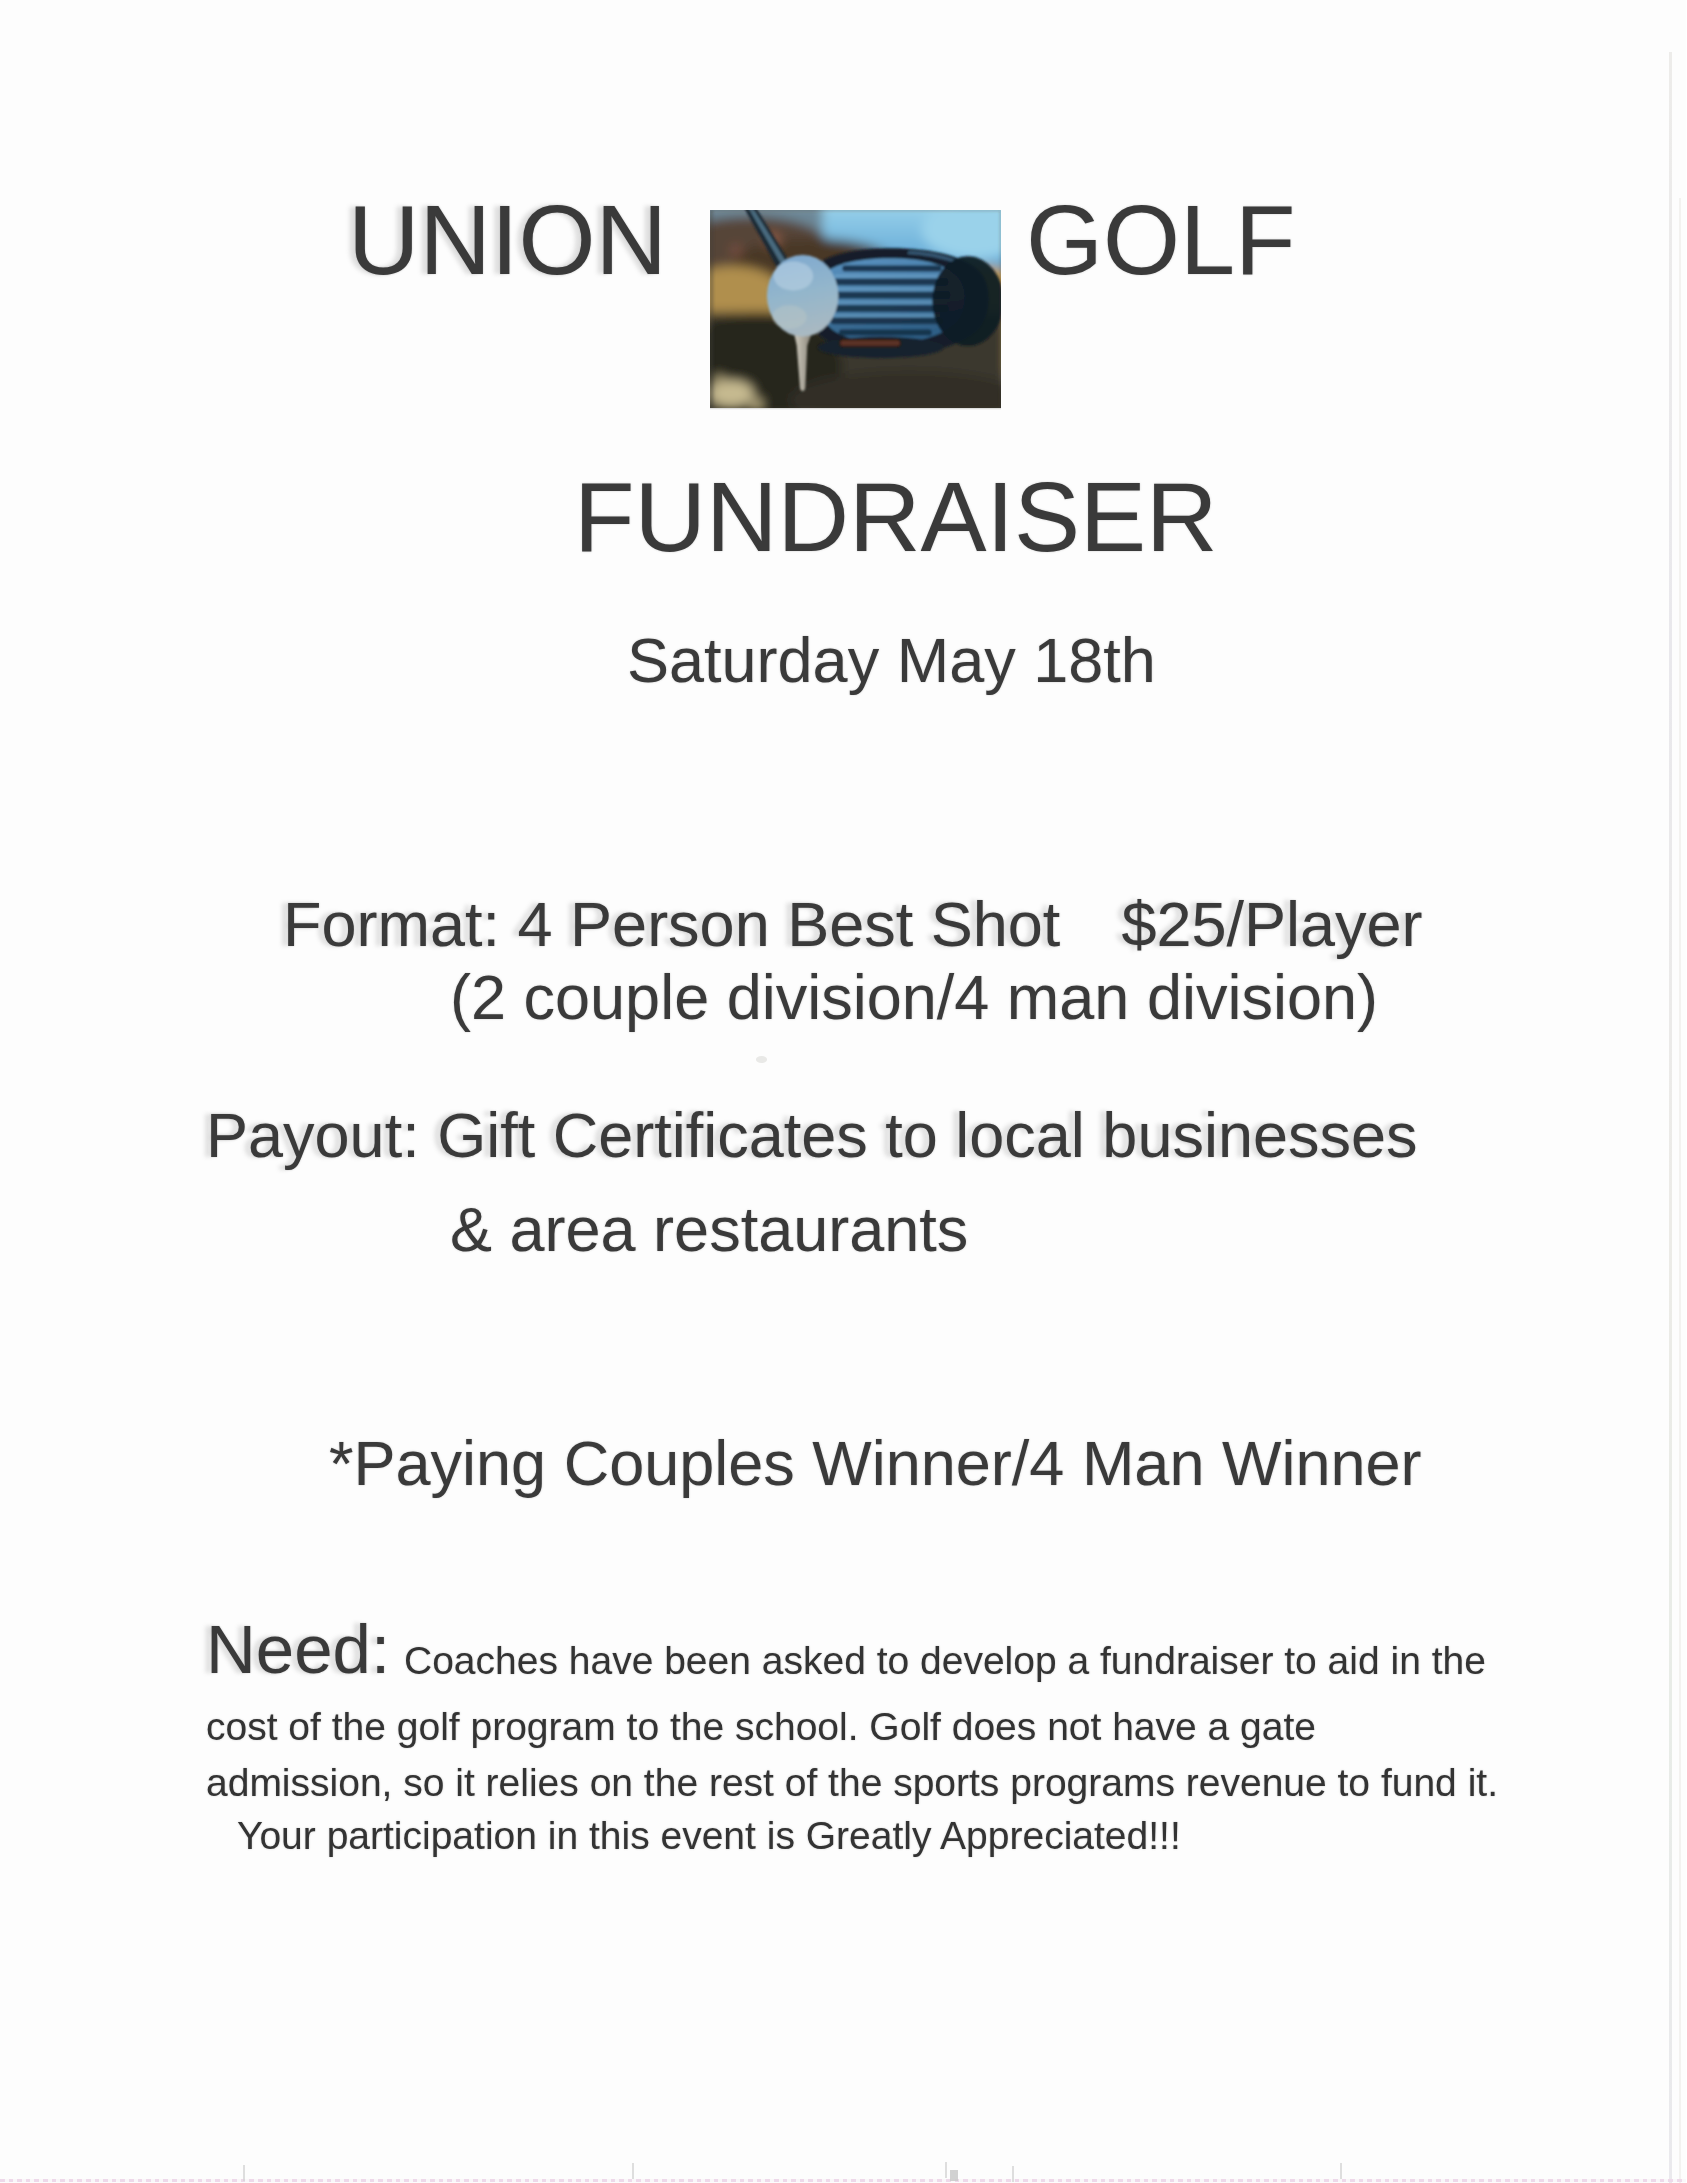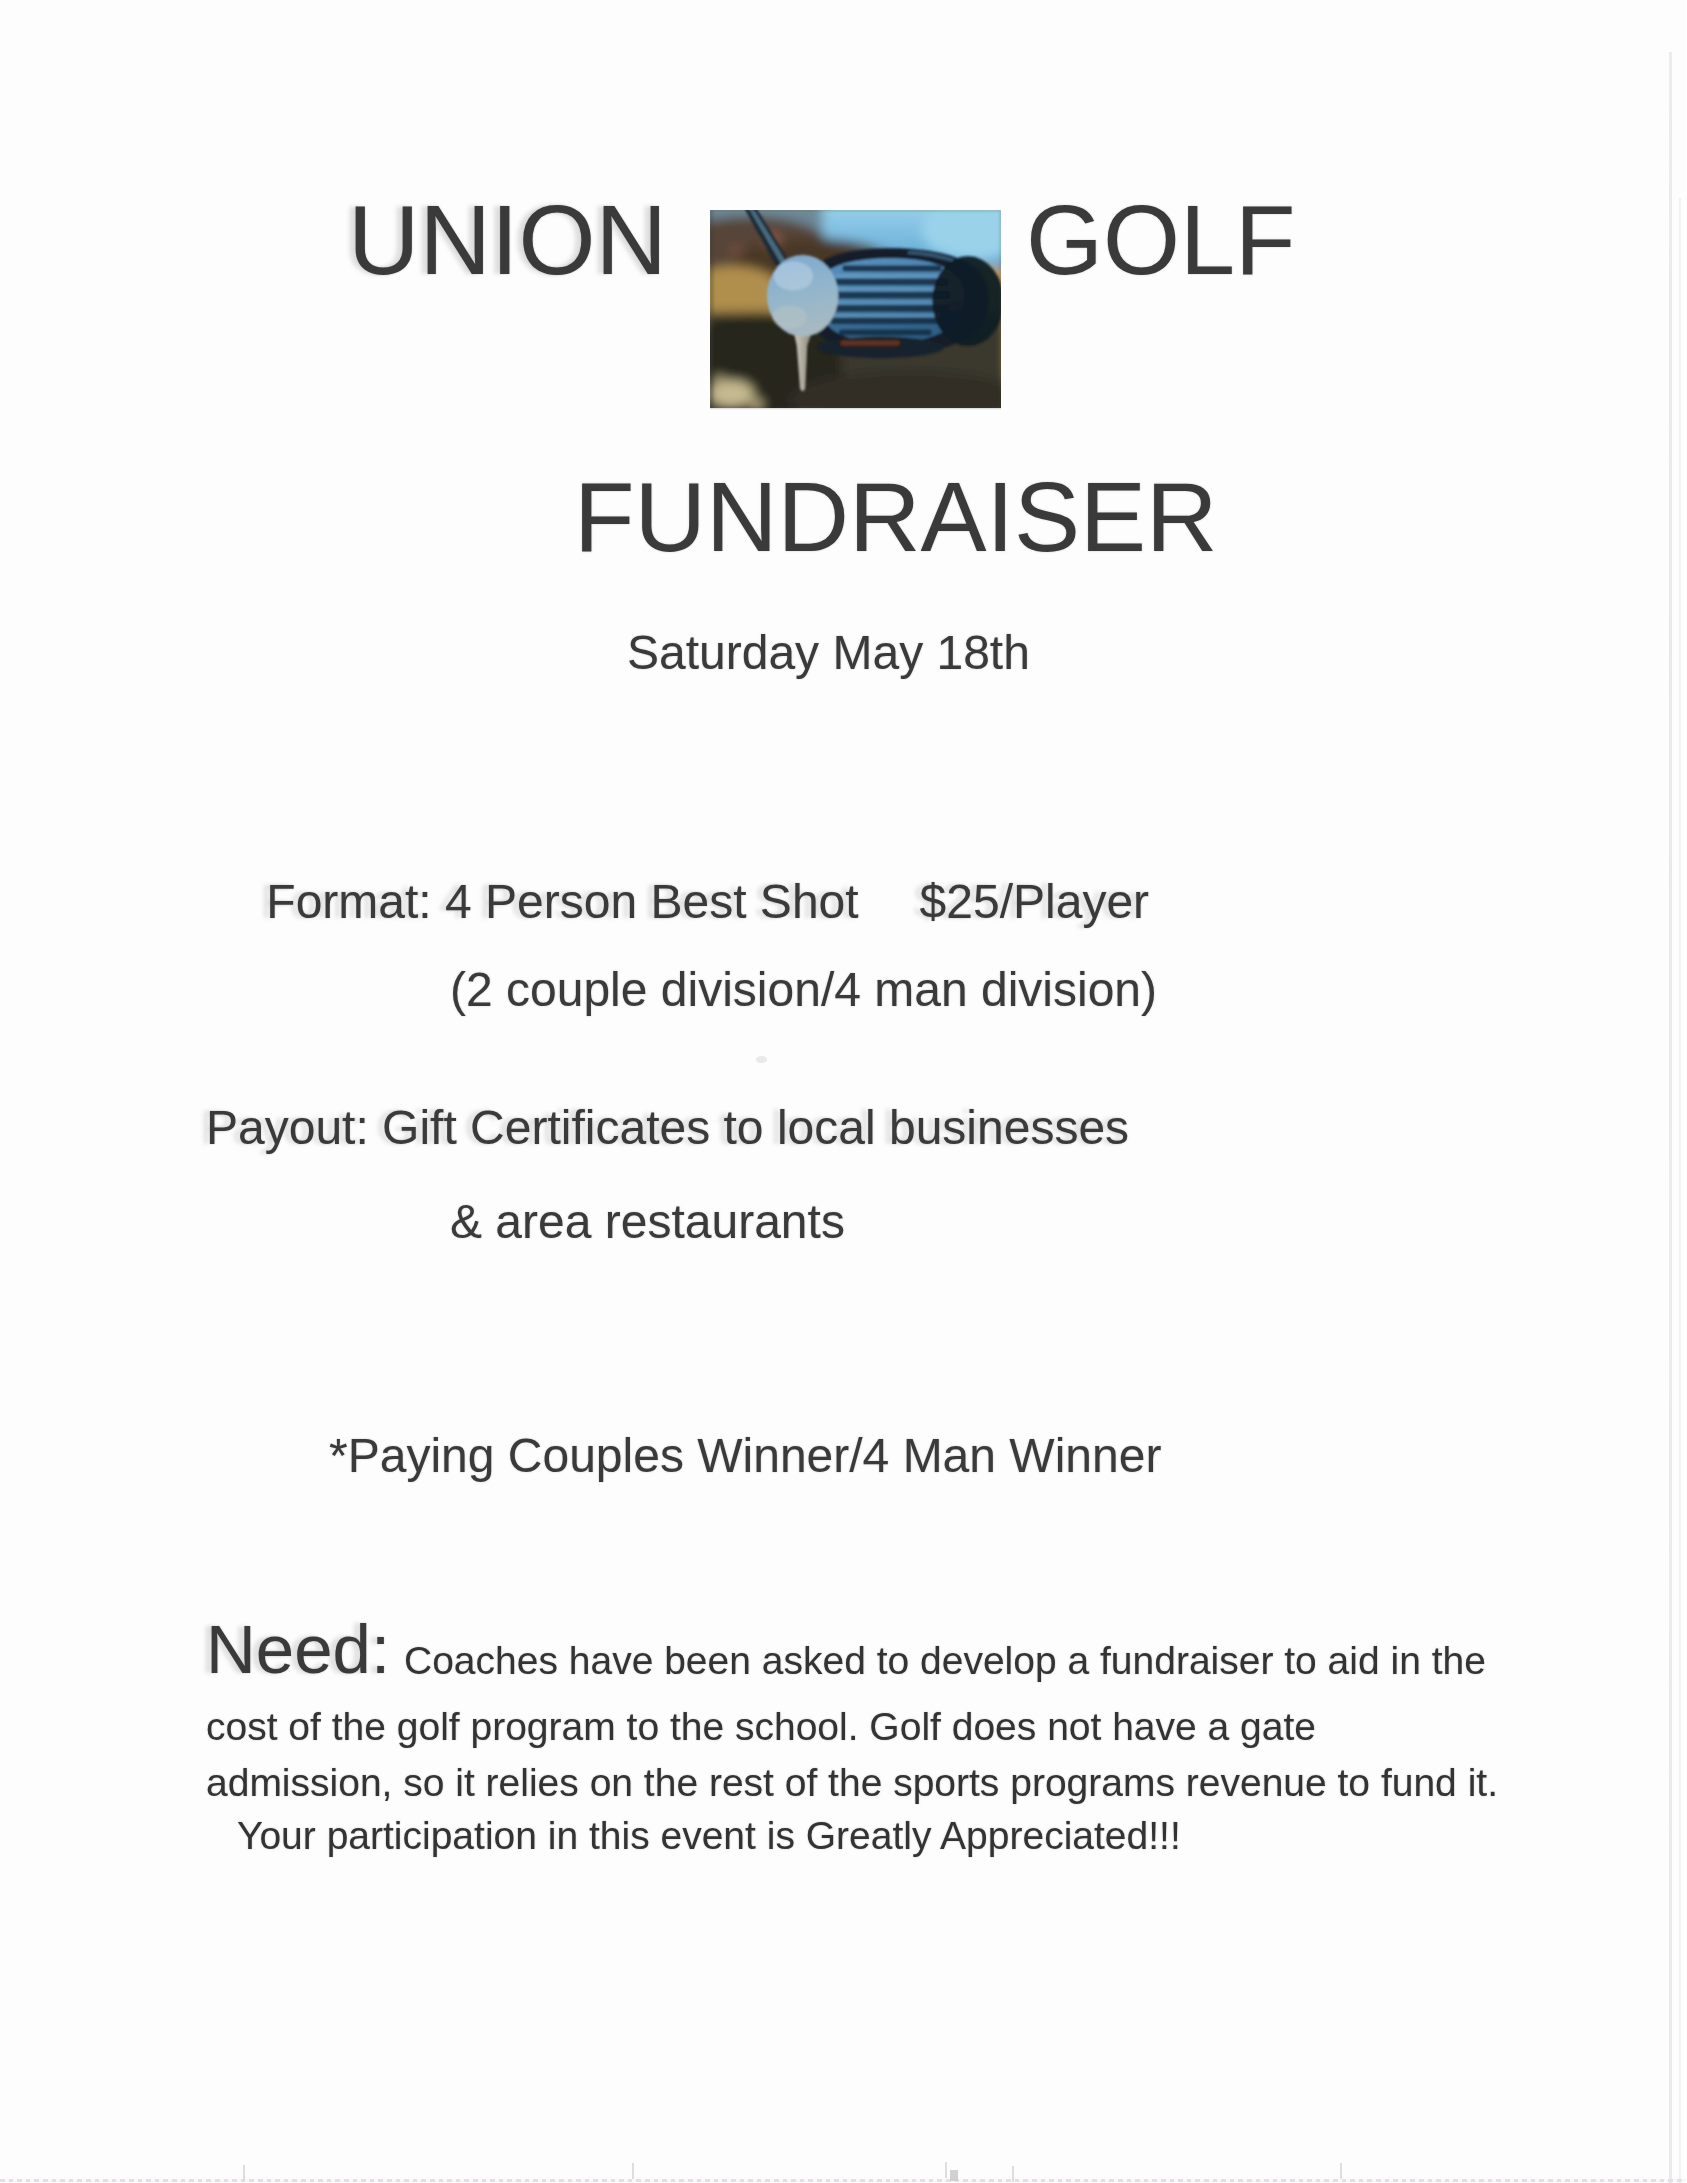--- a/index.html
+++ b/index.html
@@ -5,21 +5,21 @@
   html,body{margin:0;padding:0;background:#ffffff;}
   .page{
     position:relative;width:1686px;height:2183px;background:#fdfdfd;
     font-family:"Liberation Sans",sans-serif;color:#3a3a3a;overflow:hidden;
   }
   .line{
     position:absolute;line-height:1;white-space:pre;color:#3a3a3a;
     text-shadow:0 0 2px rgba(70,70,70,.30);
   }
   .t-xl{font-size:99px;}
-  .t-lg{font-size:48px;}
+  .t-lg{font-size:63px;}
   .t-need{font-size:69px;}
   .t-body{font-size:39px;color:#333333;}
   .ghost{text-shadow:-6px 0 4.6px rgba(120,120,120,.22),0 0 2px rgba(70,70,70,.30);}
   .photo{
     position:absolute;left:710px;top:210px;width:291px;height:198px;
     box-shadow:inset 2px 0 2px rgba(50,50,50,.45), inset 0 1.3px 1.3px rgba(90,90,90,.35), 0 1.3px 0 rgba(200,200,200,.6);
   }
   .photo svg{display:block;width:291px;height:198px;}
   .price{margin-left:61px;}
   .artifact{position:absolute;}

